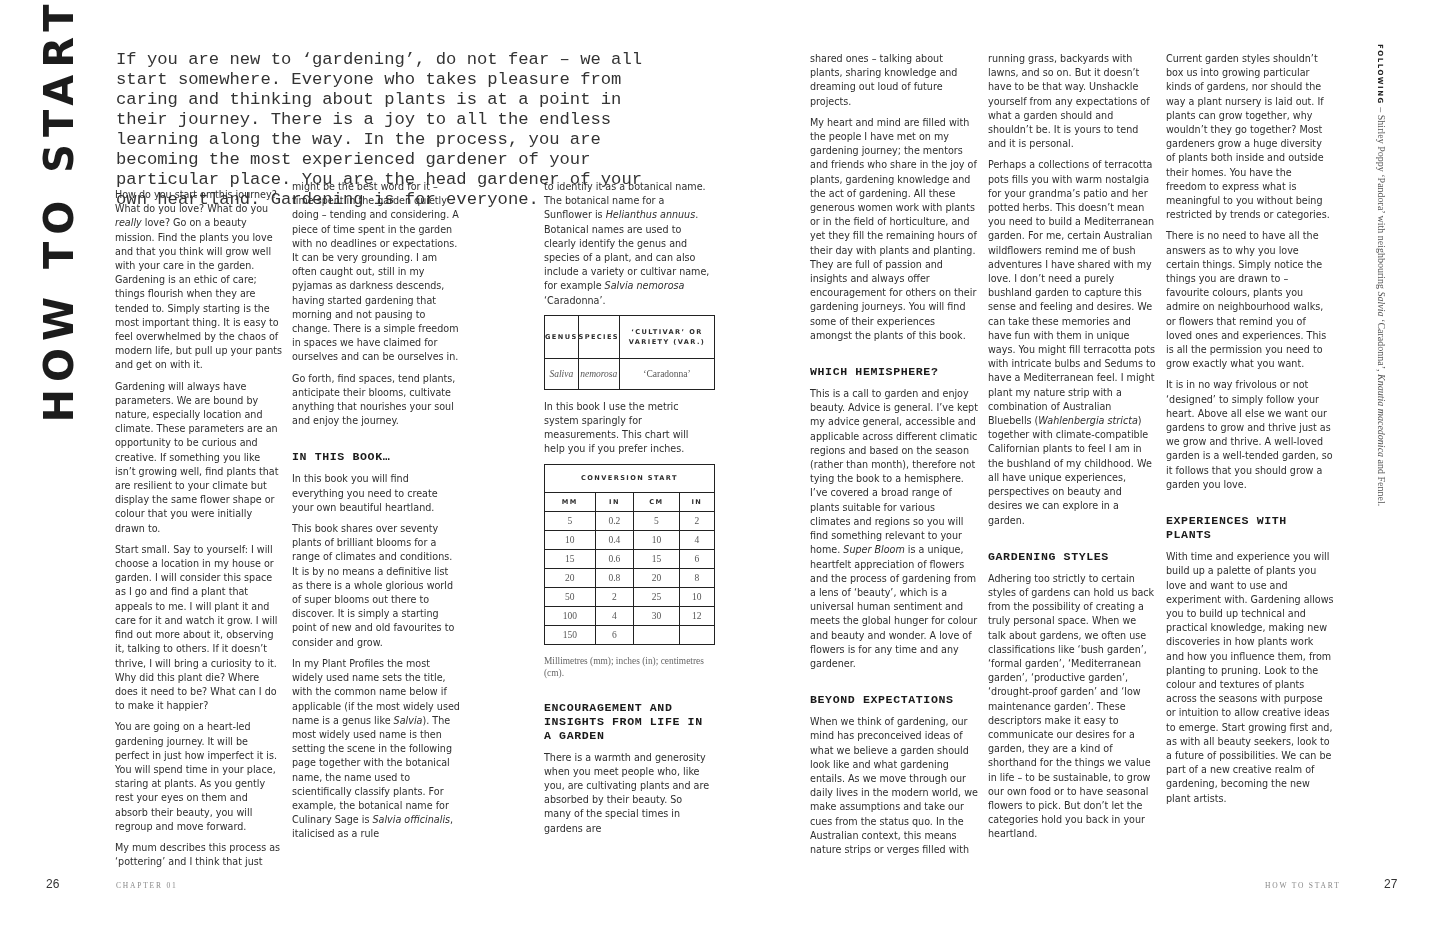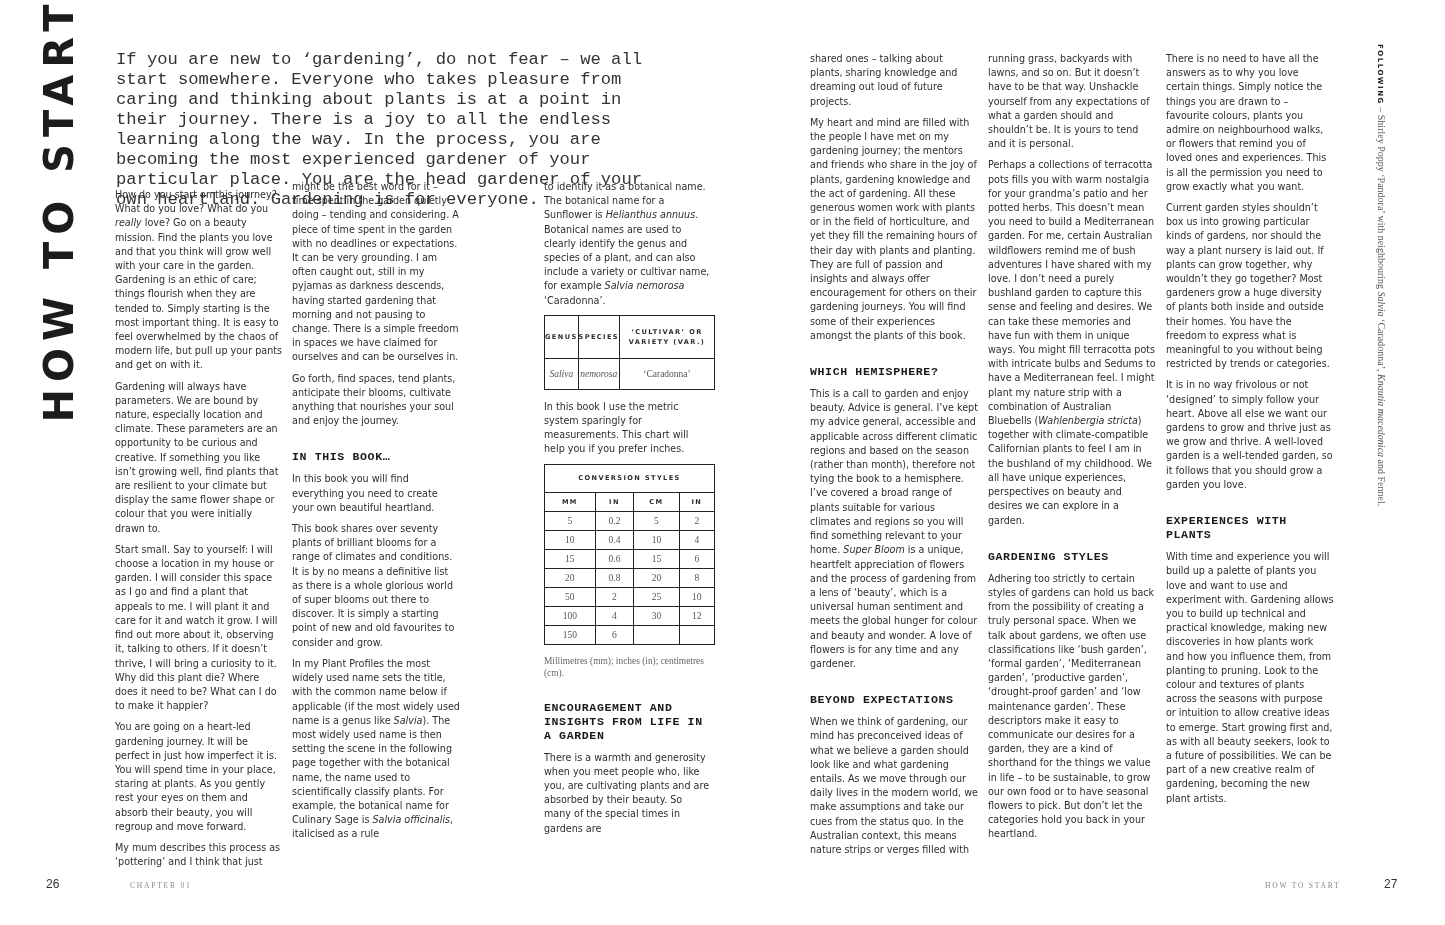--- a/index.html
+++ b/index.html
@@ -73,21 +73,21 @@
       <td>Saliva</td>
       <td>nemorosa</td>
       <td class="plain">‘Caradonna’</td>
     </tr>
   </tbody>
     </table>
   <p>In this book I use the metric system sparingly for measurements. This chart will help you if you prefer inches.</p>
   <table class="ctab">
     <tbody>
         <tr>
-          <th class="title" colspan="4">CONVERSION STYLES</th>
+          <th class="title" colspan="4">CONVERSION START</th>
         </tr>
     <tr>
       <th>MM</th>
       <th>IN</th>
       <th>CM</th>
       <th>IN</th>
     </tr>
     <tr>
           <td>5</td>
           <td>0.2</td>
@@ -131,41 +131,41 @@
           <td></td>
         </tr>
   </tbody>
     </table>
   <div class="caption">Millimetres (mm); inches (in); centimetres (cm).</div>
   <h3 class="first">ENCOURAGEMENT AND INSIGHTS FROM LIFE IN A GARDEN</h3>
   <p>There is a warmth and generosity when you meet people who, like you, are cultivating plants and are absorbed by their beauty. So many of the special times in gardens are</p>
 </div>
 
 <div class="abs folio" style="left:46px;">26</div>
-<div class="abs runhead" style="left:130px;">CHAPTER 01</div>
+<div class="abs runhead" style="left:116px;">CHAPTER 01</div>
 
 <div class="abs col c4">
   <p>shared ones – talking about plants, sharing knowledge and dreaming out loud of future projects.</p>
   <p>My heart and mind are filled with the people I have met on my gardening journey; the mentors and friends who share in the joy of plants, gardening knowledge and the act of gardening. All these generous women work with plants or in the field of horticulture, and yet they fill the remaining hours of their day with plants and planting. They are full of passion and insights and always offer encouragement for others on their gardening journeys. You will find some of their experiences amongst the plants of this book.</p>
   <h3>WHICH HEMISPHERE?</h3>
   <p><span>This is a call to garden and enjoy beauty. Advice is general. I’ve kept my advice general, accessible and applicable across different climatic regions and based on the season (rather than month), therefore not tying the book to a hemisphere. I’ve covered a broad range of plants suitable for various climates and regions so you will find something relevant to your home. </span><em>Super Bloom</em><span> is a unique, heartfelt appreciation of flowers and the process of gardening from a lens of ‘beauty’, which is a universal human sentiment and meets the global hunger for colour and beauty and wonder. A love of flowers is for any time and any gardener.</span></p>
   <h3>BEYOND EXPECTATIONS</h3>
   <p>When we think of gardening, our mind has preconceived ideas of what we believe a garden should look like and what gardening entails. As we move through our daily lives in the modern world, we make assumptions and take our cues from the status quo. In the Australian context, this means nature strips or verges filled with</p>
 </div>
 
 <div class="abs col c5">
   <p>running grass, backyards with lawns, and so on. But it doesn’t have to be that way. Unshackle yourself from any expectations of what a garden should and shouldn’t be. It is yours to tend and it is personal.</p>
   <p><span>Perhaps a collections of terracotta pots fills you with warm nostalgia for your grandma’s patio and her potted herbs. This doesn’t mean you need to build a Mediterranean garden. For me, certain Australian wildflowers remind me of bush adventures I have shared with my love. I don’t need a purely bushland garden to capture this sense and feeling and desires. We can take these memories and have fun with them in unique ways. You might fill terracotta pots with intricate bulbs and Sedums to have a Mediterranean feel. I might plant my nature strip with a combination of Australian Bluebells (</span><em>Wahlenbergia stricta</em><span>) together with climate-compatible Californian plants to feel I am in the bushland of my childhood. We all have unique experiences, perspectives on beauty and desires we can explore in a garden.</span></p>
   <h3>GARDENING STYLES</h3>
   <p>Adhering too strictly to certain styles of gardens can hold us back from the possibility of creating a truly personal space. When we talk about gardens, we often use classifications like ‘bush garden’, ‘formal garden’, ‘Mediterranean garden’, ‘productive garden’, ‘drought-proof garden’ and ‘low maintenance garden’. These descriptors make it easy to communicate our desires for a garden, they are a kind of shorthand for the things we value in life – to be sustainable, to grow our own food or to have seasonal flowers to pick. But don’t let the categories hold you back in your heartland.</p>
 </div>
 
 <div class="abs col c6">
+  <p>Current garden styles shouldn’t box us into growing particular kinds of gardens, nor should the way a plant nursery is laid out. If plants can grow together, why wouldn’t they go together? Most gardeners grow a huge diversity of plants both inside and outside their homes. You have the freedom to express what is meaningful to you without being restricted by trends or categories.</p>
   <p>There is no need to have all the answers as to why you love certain things. Simply notice the things you are drawn to – favourite colours, plants you admire on neighbourhood walks, or flowers that remind you of loved ones and experiences. This is all the permission you need to grow exactly what you want.</p>
-  <p>Current garden styles shouldn’t box us into growing particular kinds of gardens, nor should the way a plant nursery is laid out. If plants can grow together, why wouldn’t they go together? Most gardeners grow a huge diversity of plants both inside and outside their homes. You have the freedom to express what is meaningful to you without being restricted by trends or categories.</p>
   <p>It is in no way frivolous or not ‘designed’ to simply follow your heart. Above all else we want our gardens to grow and thrive just as we grow and thrive. A well-loved garden is a well-tended garden, so it follows that you should grow a garden you love.</p>
   <h3>EXPERIENCES WITH PLANTS</h3>
   <p>With time and experience you will build up a palette of plants you love and want to use and experiment with. Gardening allows you to build up technical and practical knowledge, making new discoveries in how plants work and how you influence them, from planting to pruning. Look to the colour and textures of plants across the seasons with purpose or intuition to allow creative ideas to emerge. Start growing first and, as with all beauty seekers, look to a future of possibilities. We can be part of a new creative realm of gardening, becoming the new plant artists.</p>
 </div>
 
 <div class="abs side">
   <span><b>FOLLOWING</b><span style="position:static;transform:none;"> – Shirley Poppy ‘Pandora’ with neighbouring </span><em>Salvia</em><span style="position:static;transform:none;"> ‘Caradonna’, </span><em>Knautia macedonica</em><span style="position:static;transform:none;"> and Fennel.</span></span>
 </div>
 
 <div class="abs runhead" style="left:1265px;">HOW TO START</div>

